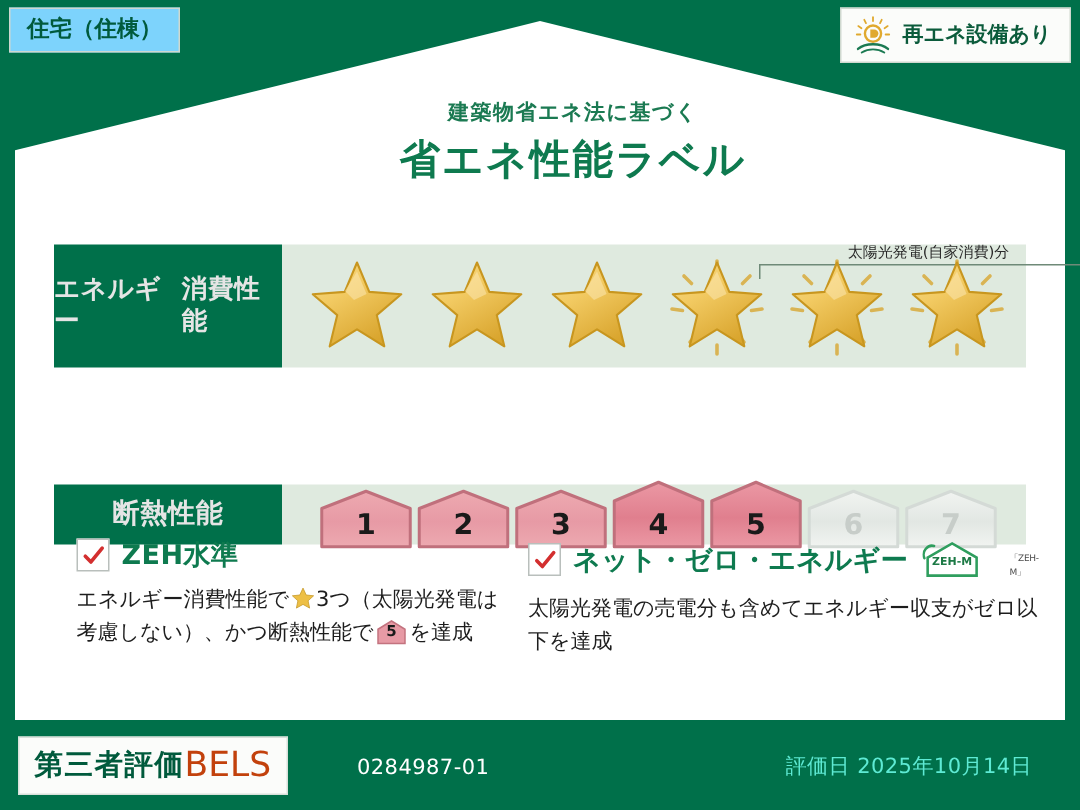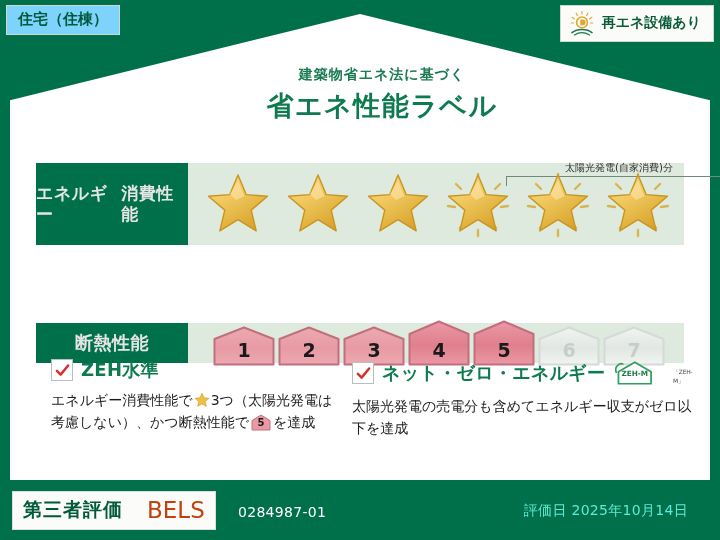--- a/index.html
+++ b/index.html
@@ -107,21 +107,21 @@
   .inline-blk{display:inline-block;vertical-align:-4px;width:20px;height:17px;margin:0 2px;position:relative;}
   .inline-blk svg{display:block;width:20px;height:17px;}
   .inline-blk b{position:absolute;left:0;right:0;bottom:0px;text-align:center;font-size:10px;color:#1a1a1a;}
 
   
   .footer{position:absolute;left:0;right:0;bottom:0;height:58px;}
   .bels-box{
     position:absolute;left:12px;bottom:10px;
     background:#fbfcfa;border:1px solid #d8e0da;
     padding:5px 10px 6px 10px;
-    display:flex;align-items:center;gap:24px;
+    display:flex;align-items:center;gap:0;
   }
   .bels-jp{font-size:19px;font-weight:bold;color:#005a3c;letter-spacing:1px;}
   .bels-en{font-size:23px;font-weight:normal;color:#c2410c;letter-spacing:0px;}
   .bels-no{
     position:absolute;left:238px;bottom:20px;
     font-size:14px;color:#ffffff;letter-spacing:0.3px;
   }
   .eval-date{
     position:absolute;right:32px;bottom:20px;
     font-size:14px;color:#5eead4;letter-spacing:0.3px;

